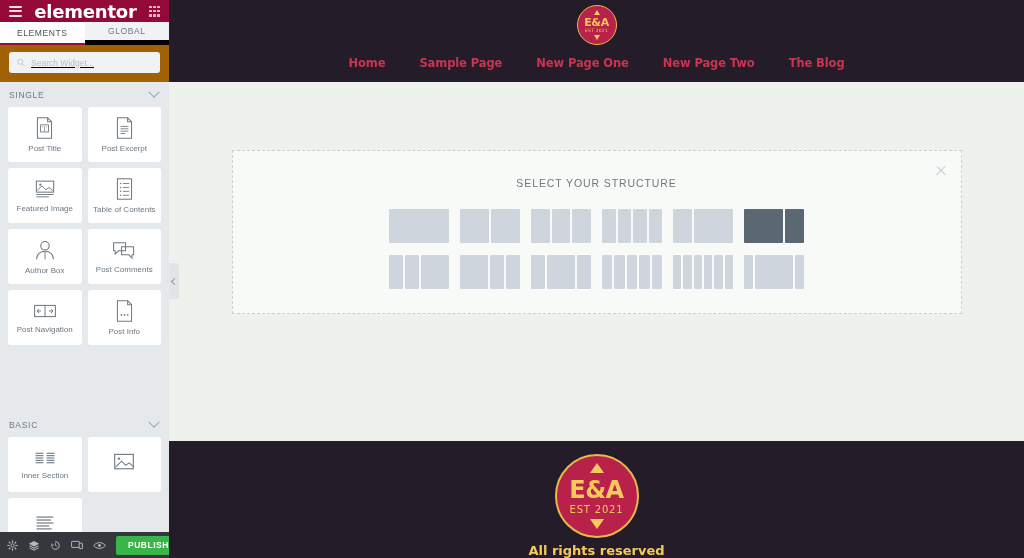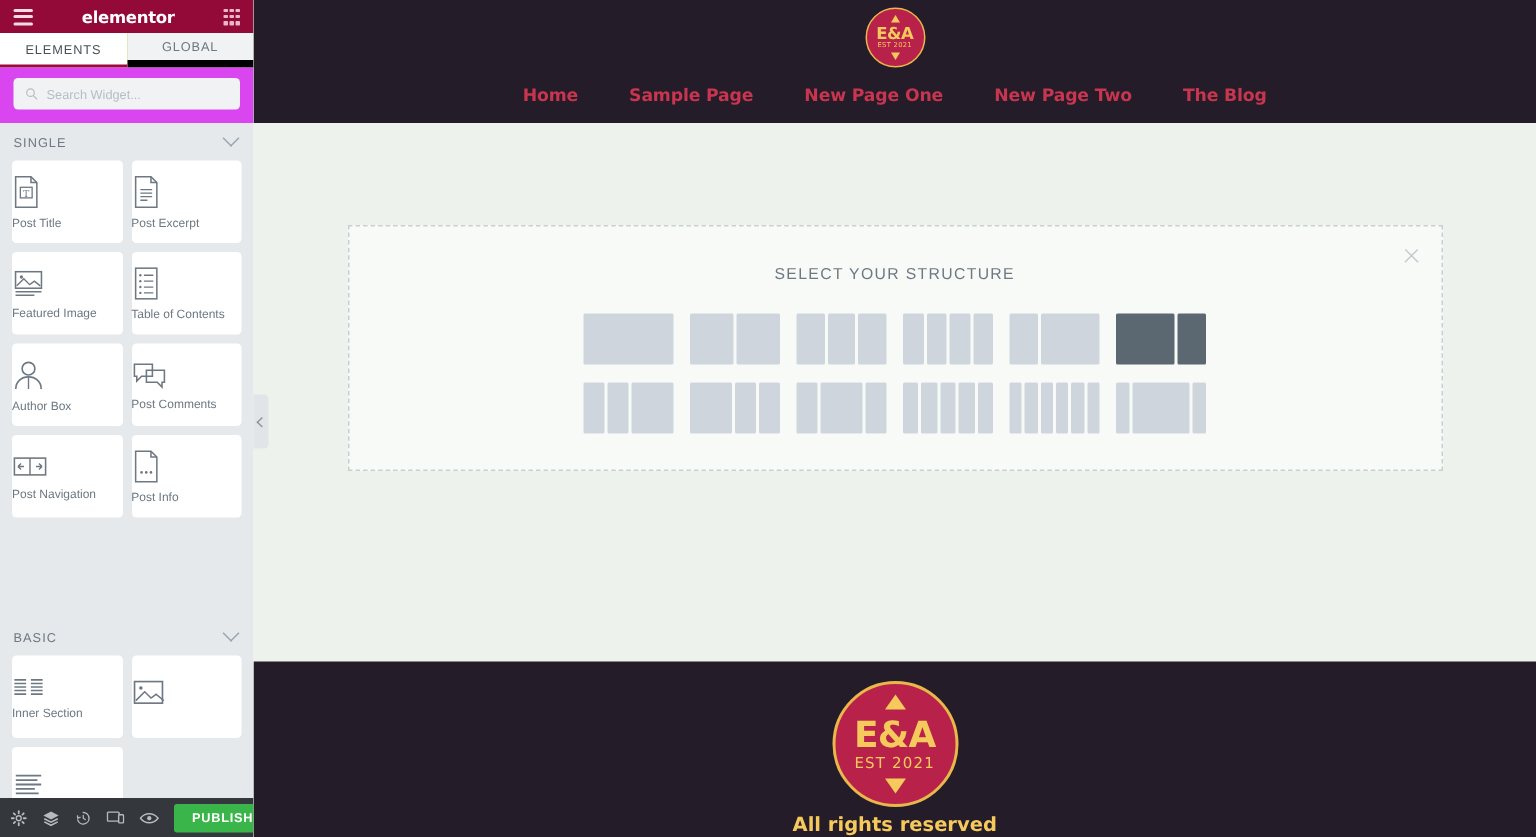--- a/index.html
+++ b/index.html
@@ -51,21 +51,21 @@
     cursor: pointer;
   }
   .hamburger i {
     display: block;
     height: 2px;
     background: #f5dbe4;
     border-radius: 1px;
   }
   .brand {
     color: #ffffff;
-    font-size: 11px;
+    font-size: 18px;
     font-weight: bold;
     letter-spacing: -0.2px;
     font-family: "DejaVu Sans", sans-serif;
   }
   .grid-icon {
     width: 11px;
     height: 11px;
     display: grid;
     grid-template-columns: repeat(3, 1fr);
     grid-template-rows: repeat(3, 1fr);
@@ -97,23 +97,24 @@
     cursor: pointer;
   }
   .panel-tab.active {
     background: #ffffff;
     color: #495157;
     border-bottom: 2px solid #9b0a39;
   }
 
   
   .search-wrap {
-    background: #d946ef;
+    background: #a16207;
     padding: 7px 9px 9px 9px;
     flex: 0 0 auto;
+    text-decoration: underline;
   }
   .search-box {
     height: 21px;
     background: #f1f2f3;
     border-radius: 3px;
     display: flex;
     align-items: center;
     padding: 0 8px;
     gap: 6px;
   }
@@ -161,21 +162,21 @@
     gap: 6px;
     padding: 0 8px 6px 8px;
     box-sizing: border-box;
   }
   .widget {
     background: #ffffff;
     border-radius: 3px;
     height: 55px;
     display: flex;
     flex-direction: column;
-    align-items: flex-start;
+    align-items: center;
     justify-content: center;
     gap: 6px;
     cursor: grab;
   }
   .widget .wlabel {
     font-size: 8px;
     color: #6d7882;
     text-align: center;
     line-height: 1;
   }

